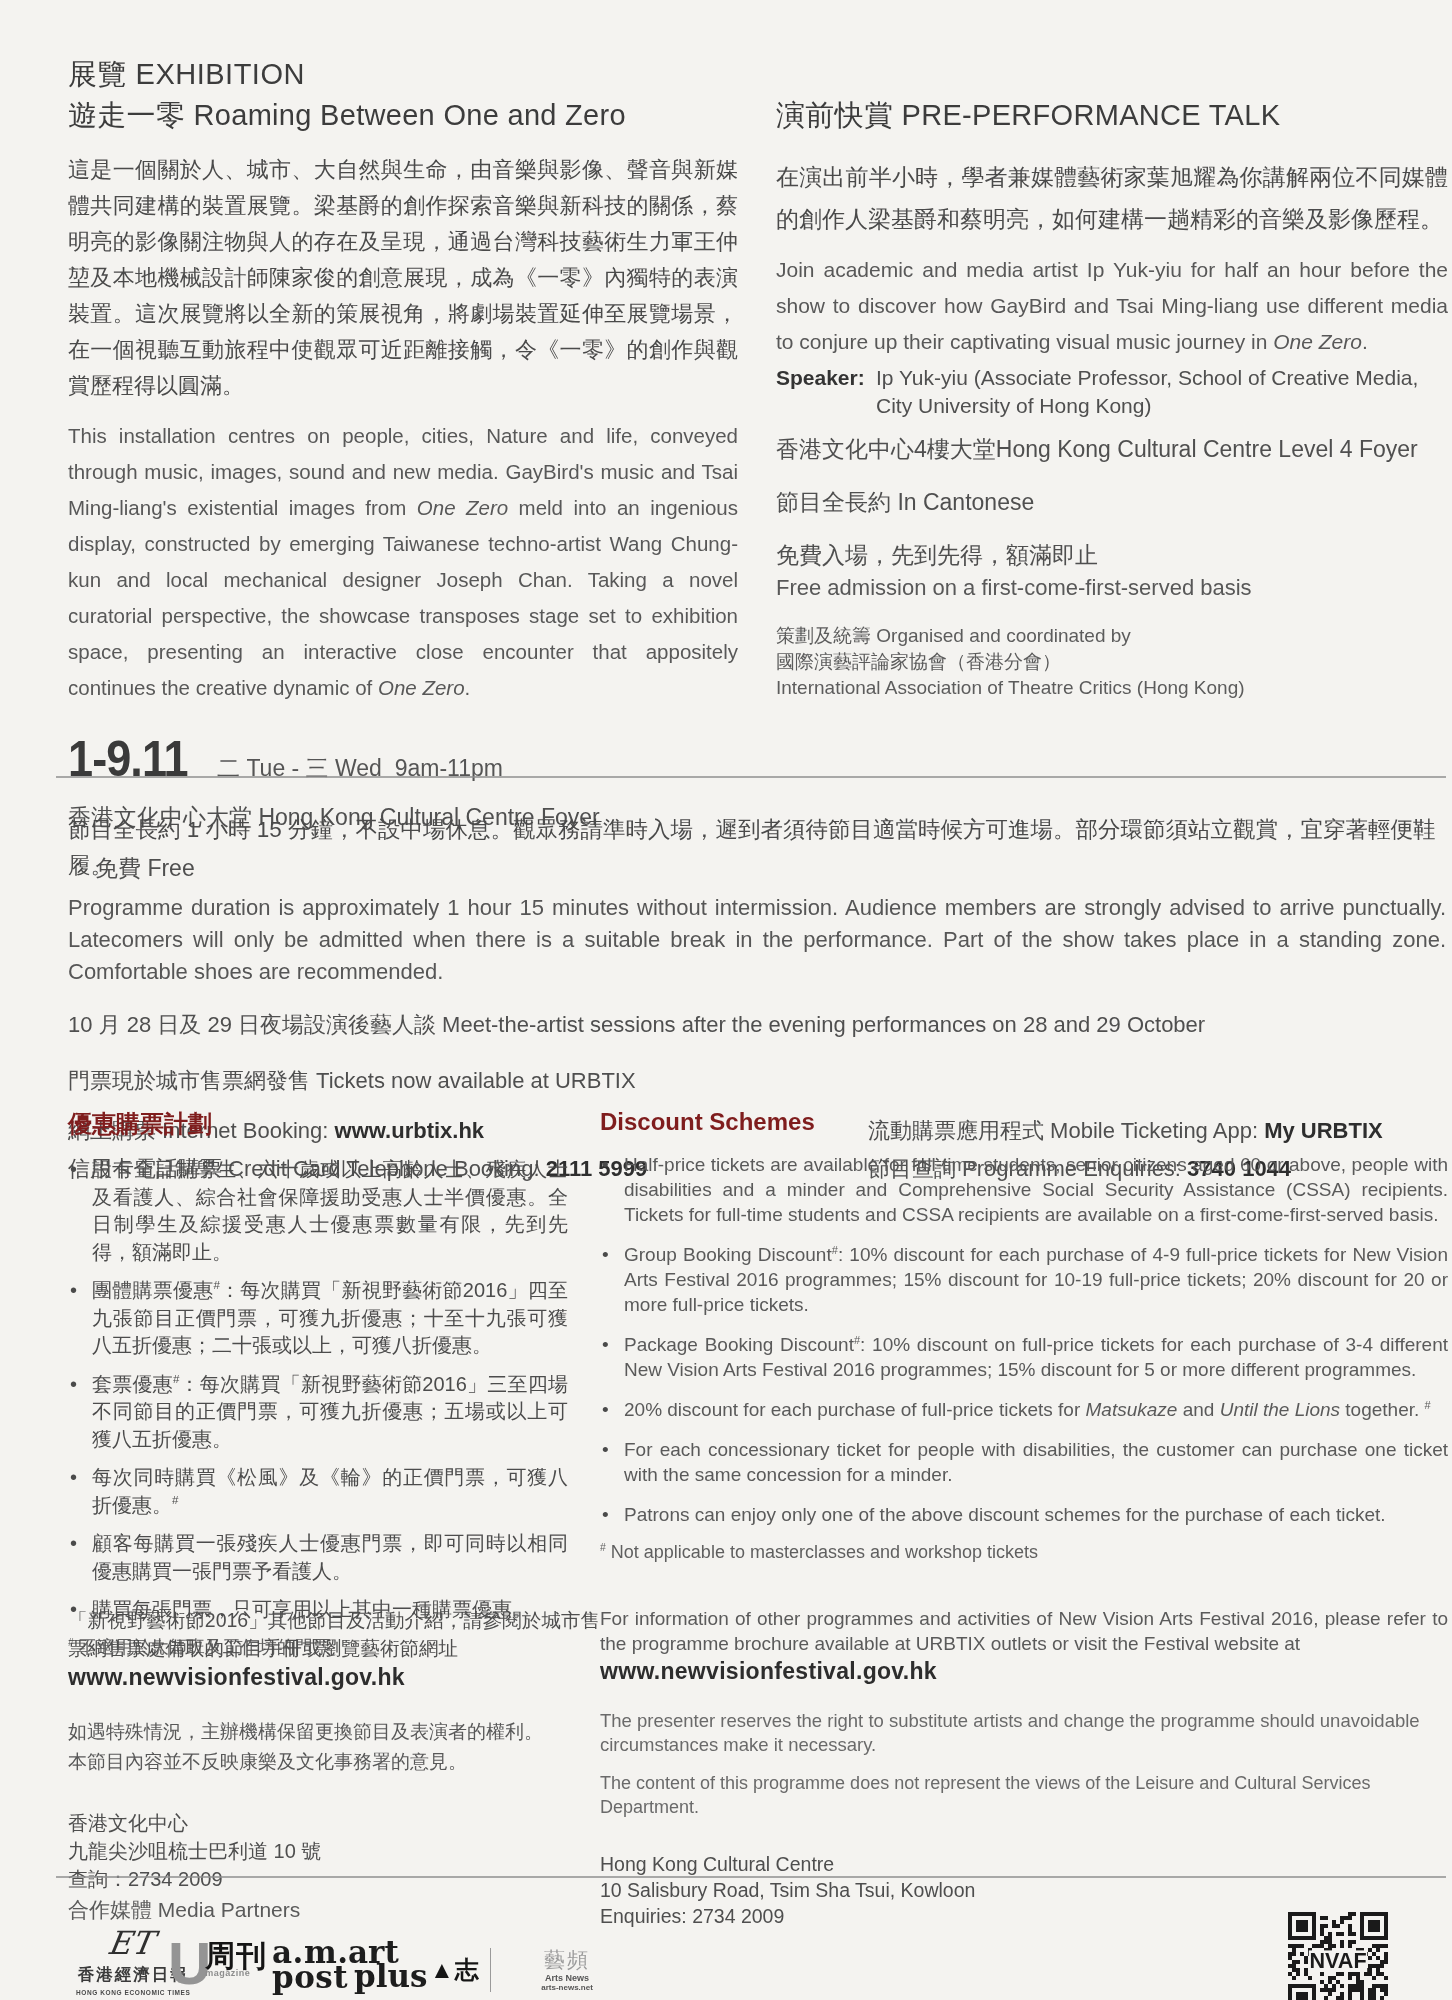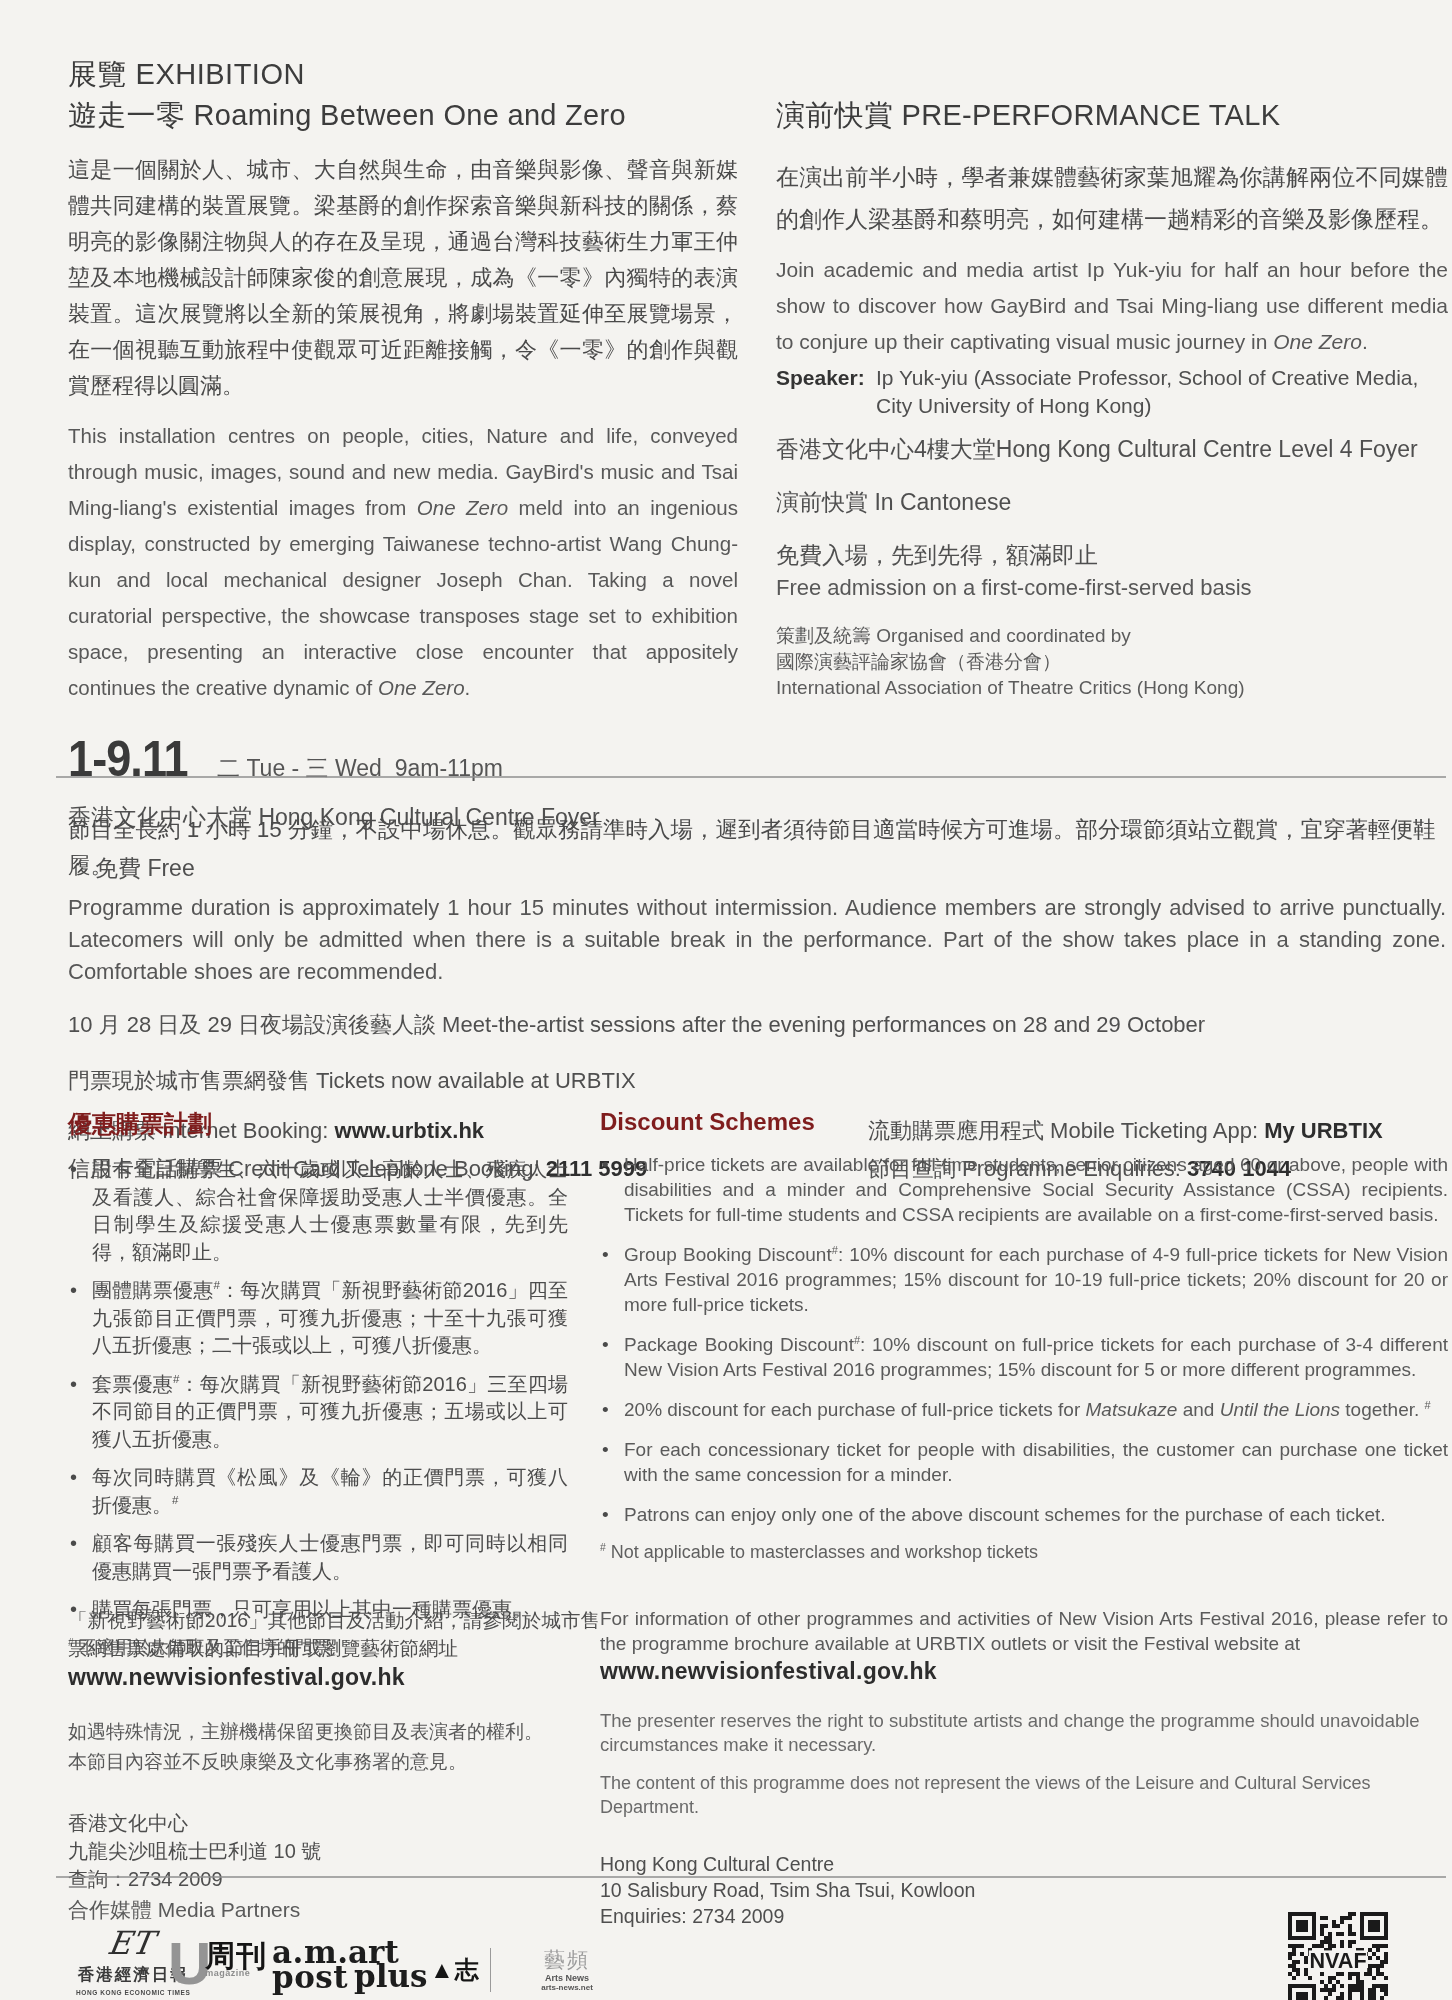--- a/index.html
+++ b/index.html
@@ -118,21 +118,21 @@
 
   <section class="abs talk" style="left:776px;top:95px;width:672px;">
     <div class="sec-title">演前快賞 PRE-PERFORMANCE TALK</div>
     <p class="para-zh">在演出前半小時，學者兼媒體藝術家葉旭耀為你講解兩位不同媒體的創作人梁基爵和蔡明亮，如何建構一趟精彩的音樂及影像歷程。</p>
     <p class="para-en"><span>Join academic and media artist Ip Yuk-yiu for half an hour before the show to discover how GayBird and Tsai Ming-liang use different media to conjure up their captivating visual music journey in </span><em>One Zero</em><span>.</span></p>
     <div class="speaker-row" style="margin-top:4px;">
       <span class="lbl b">Speaker:</span>
       <span class="val">Ip Yuk-yiu (Associate Professor, School of Creative Media, City University of Hong Kong)</span>
     </div>
     <div class="venue-line">香港文化中心4樓大堂Hong Kong Cultural Centre Level 4 Foyer</div>
-    <div class="venue-line" style="margin-top:22px;">演前快賞 In Cantonese</div>
+    <div class="venue-line" style="margin-top:22px;">節目全長約 In Cantonese</div>
     <div class="venue-line" style="margin-top:22px;">免費入場，先到先得，額滿即止</div>
     <div class="venue-line" style="margin-top:4px;font-size:22px;color:#585858;">Free admission on a first-come-first-served basis</div>
     <div class="org-block">
       <div>策劃及統籌 Organised and coordinated by</div>
       <div>國際演藝評論家協會（香港分會）</div>
       <div>International Association of Theatre Critics (Hong Kong)</div>
     </div>
   </section>
 
   <div class="divider" style="top:776px;"></div>

